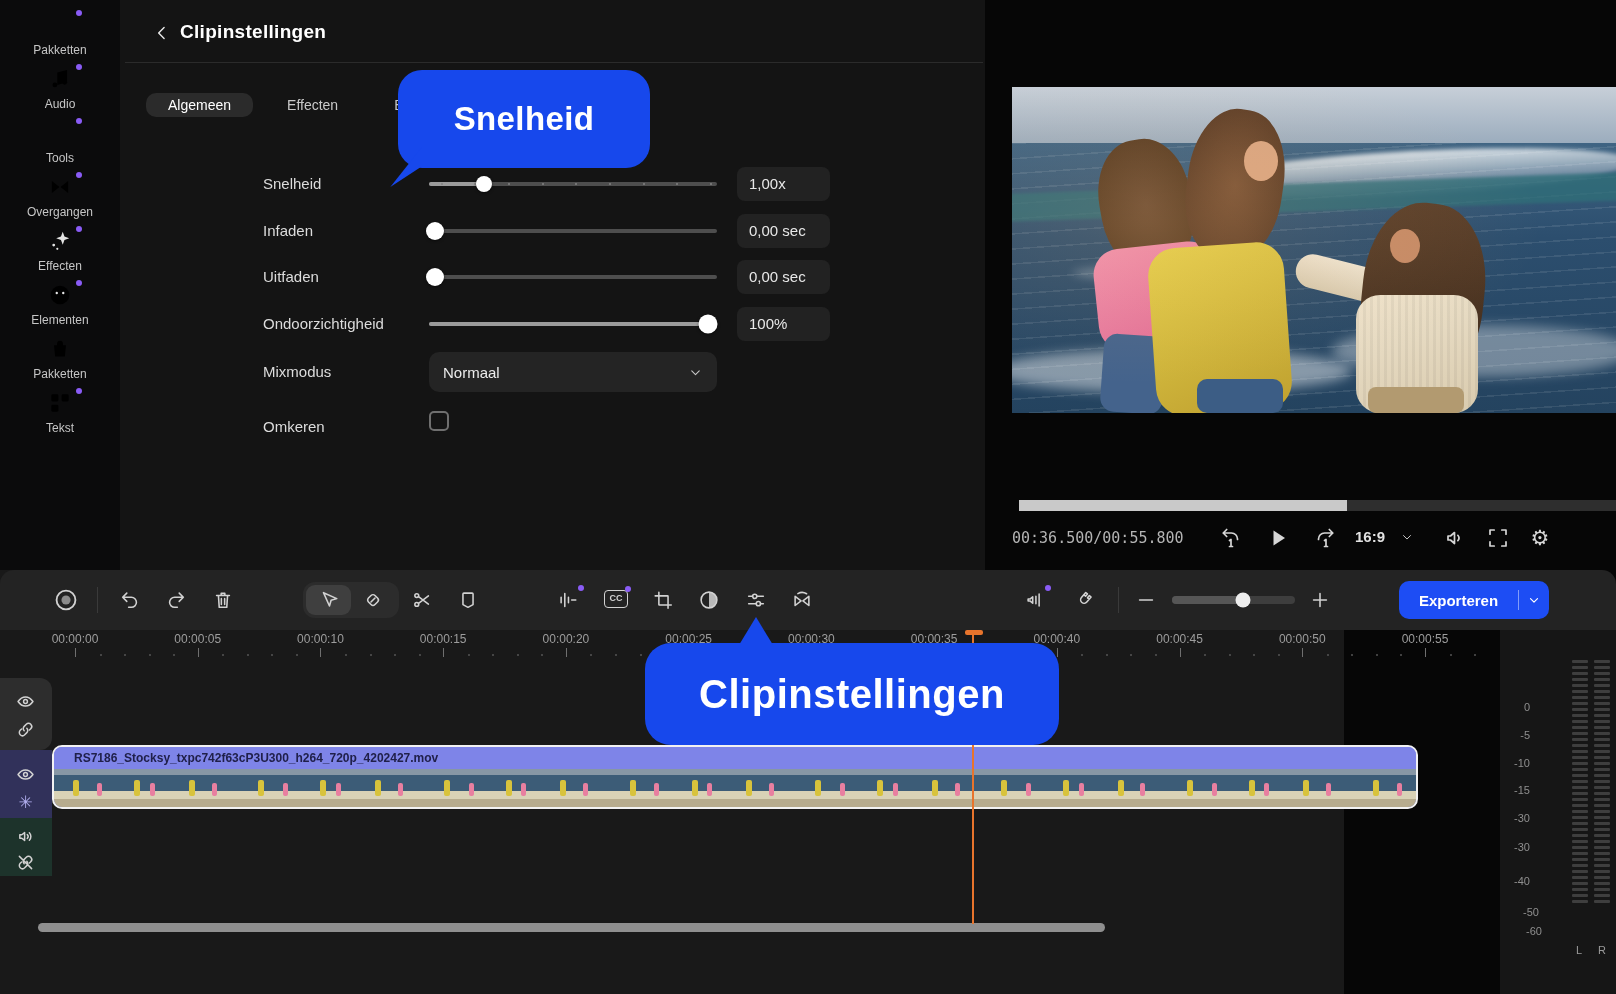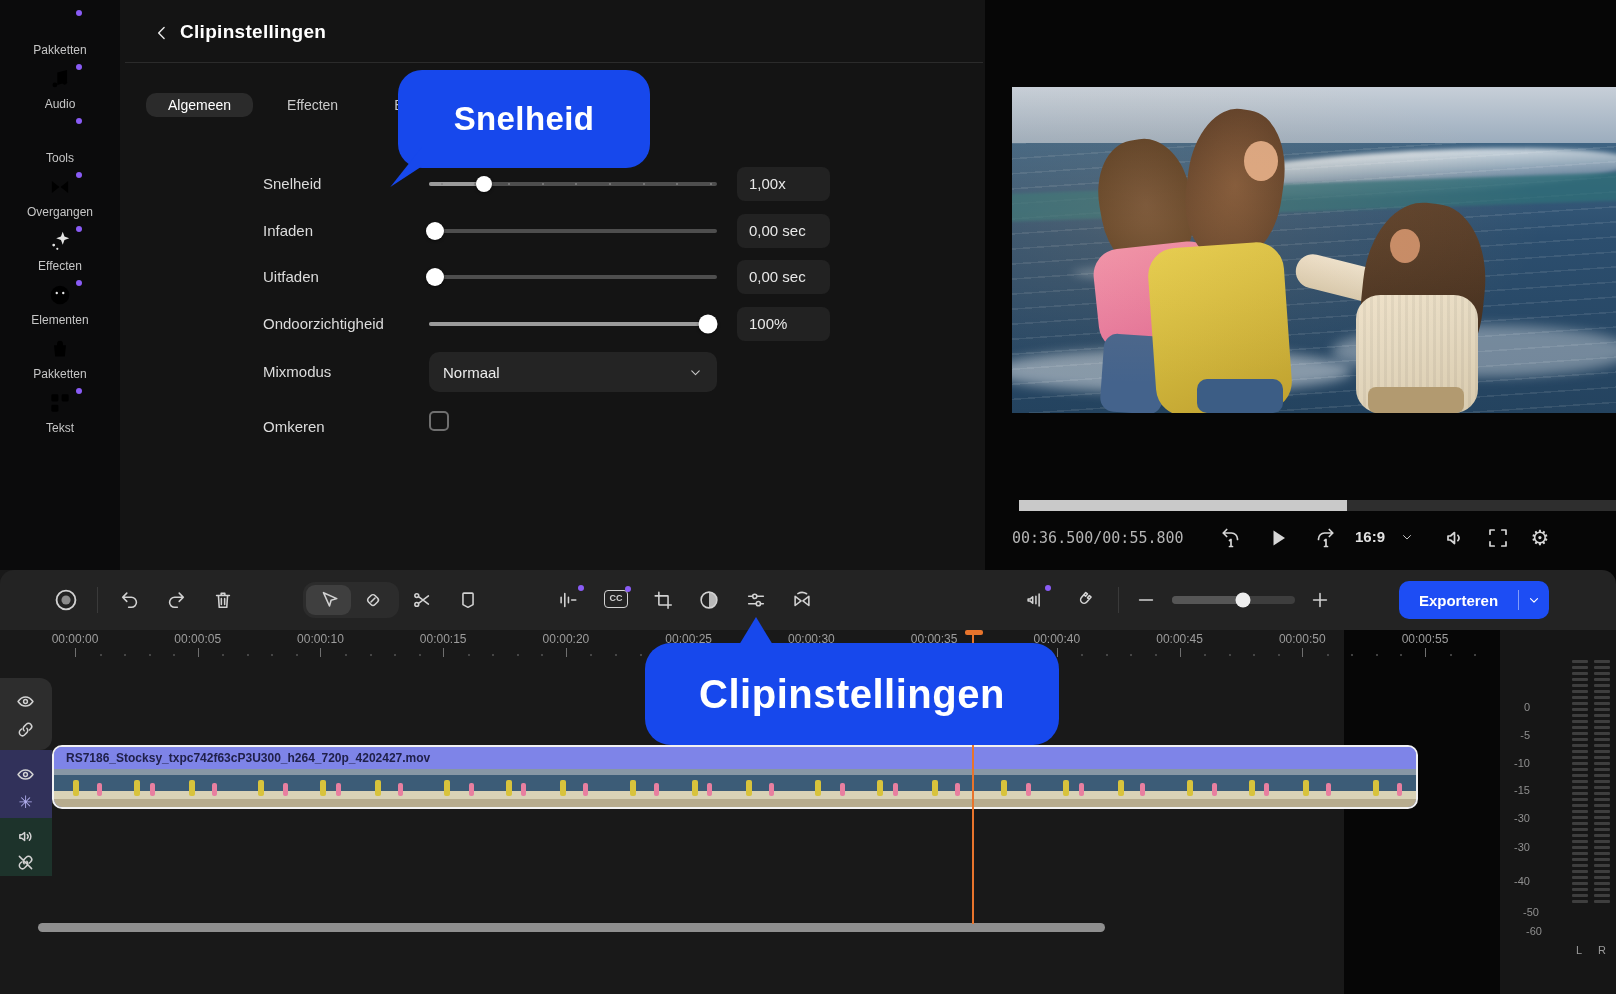--- a/index.html
+++ b/index.html
@@ -112,21 +112,21 @@
   .rdot{position:absolute;top:24px;width:2px;height:2px;background:#555;border-radius:50%}
 
   .thead{position:absolute;left:0;width:52px}
   .thead .icon{position:absolute;left:15px;width:21px;height:21px;cursor:pointer}
   .thead1{top:108px;height:72px;background:#2d2d2d;border-radius:0 12px 12px 0;color:#c2c2c2}
   .thead2{top:180px;height:68px;background:#31315a;color:#b3b0f0}
   .thead2 .glyph{color:#b3b0f0;font-size:17px;line-height:21px}
   .thead3{top:248px;height:58px;background:#1d332b;color:#41cf90}
 
   .clip{position:absolute;left:52px;top:175px;width:1366px;height:64px;border:2px solid #f2f2f2;border-radius:10px;overflow:hidden;background:#7e84e8;cursor:pointer}
-  .clip-header{height:22px;background:#7e84e8;color:#20204a;font-size:12px;font-weight:bold;line-height:22px;padding-left:12px;white-space:nowrap;overflow:hidden}
+  .clip-header{height:22px;background:#7e84e8;color:#20204a;font-size:12px;font-weight:bold;line-height:22px;padding-left:20px;white-space:nowrap;overflow:hidden}
   .thumbs{display:flex;height:38px}
   .thumb{flex:1;position:relative;overflow:hidden;background:linear-gradient(180deg,#8797a5 0 16%,#3c5c77 16% 58%,#d9d2b6 58% 78%,#b7ac8e 78% 100%)}
   .thumb::before{content:"";position:absolute;left:30%;top:30%;width:6px;height:16px;background:#d8c33c;border-radius:2px}
   .thumb::after{content:"";position:absolute;left:55%;top:36%;width:5px;height:13px;background:#e87fa0;border-radius:2px}
   .thumb:nth-child(3n)::before{left:18%}
   .thumb:nth-child(3n+1)::after{left:70%}
 
   .playhead-cap{position:absolute;left:965px;top:60px;width:18px;height:5px;background:var(--orange);border-radius:2px;z-index:30;cursor:ew-resize}
   .playhead-line{position:absolute;left:972px;top:64px;width:2px;height:290px;background:var(--orange);z-index:30;cursor:ew-resize}
 

